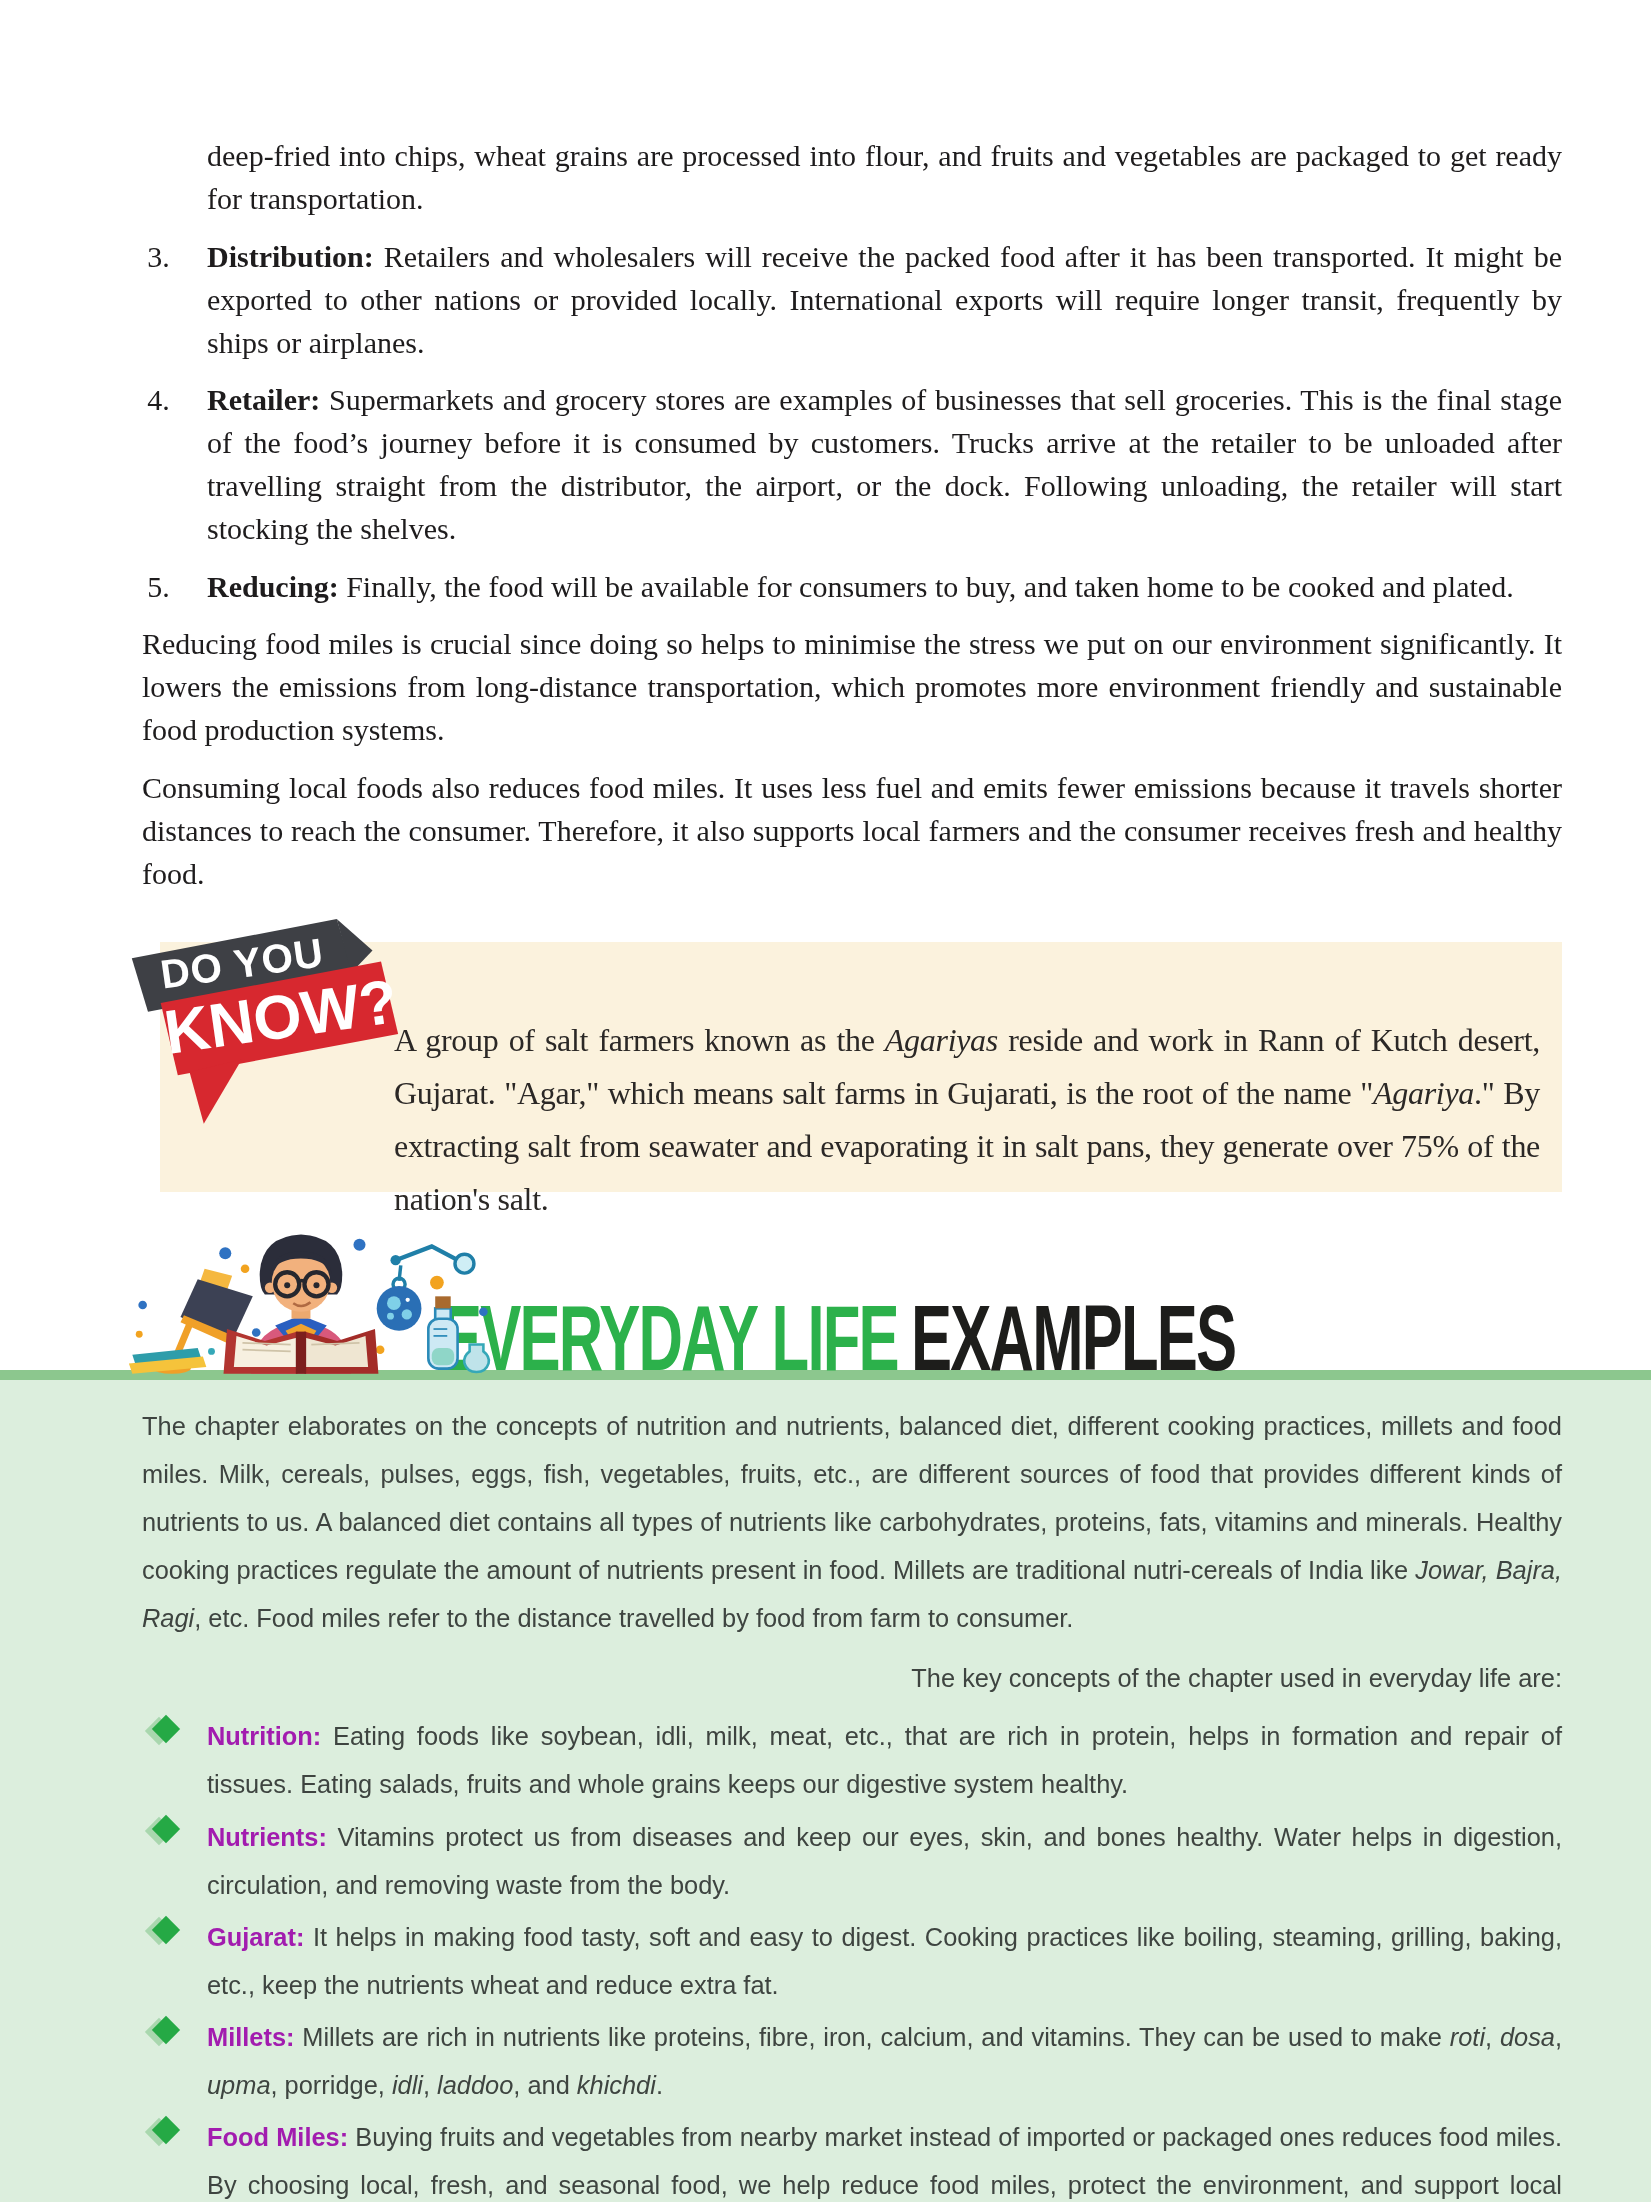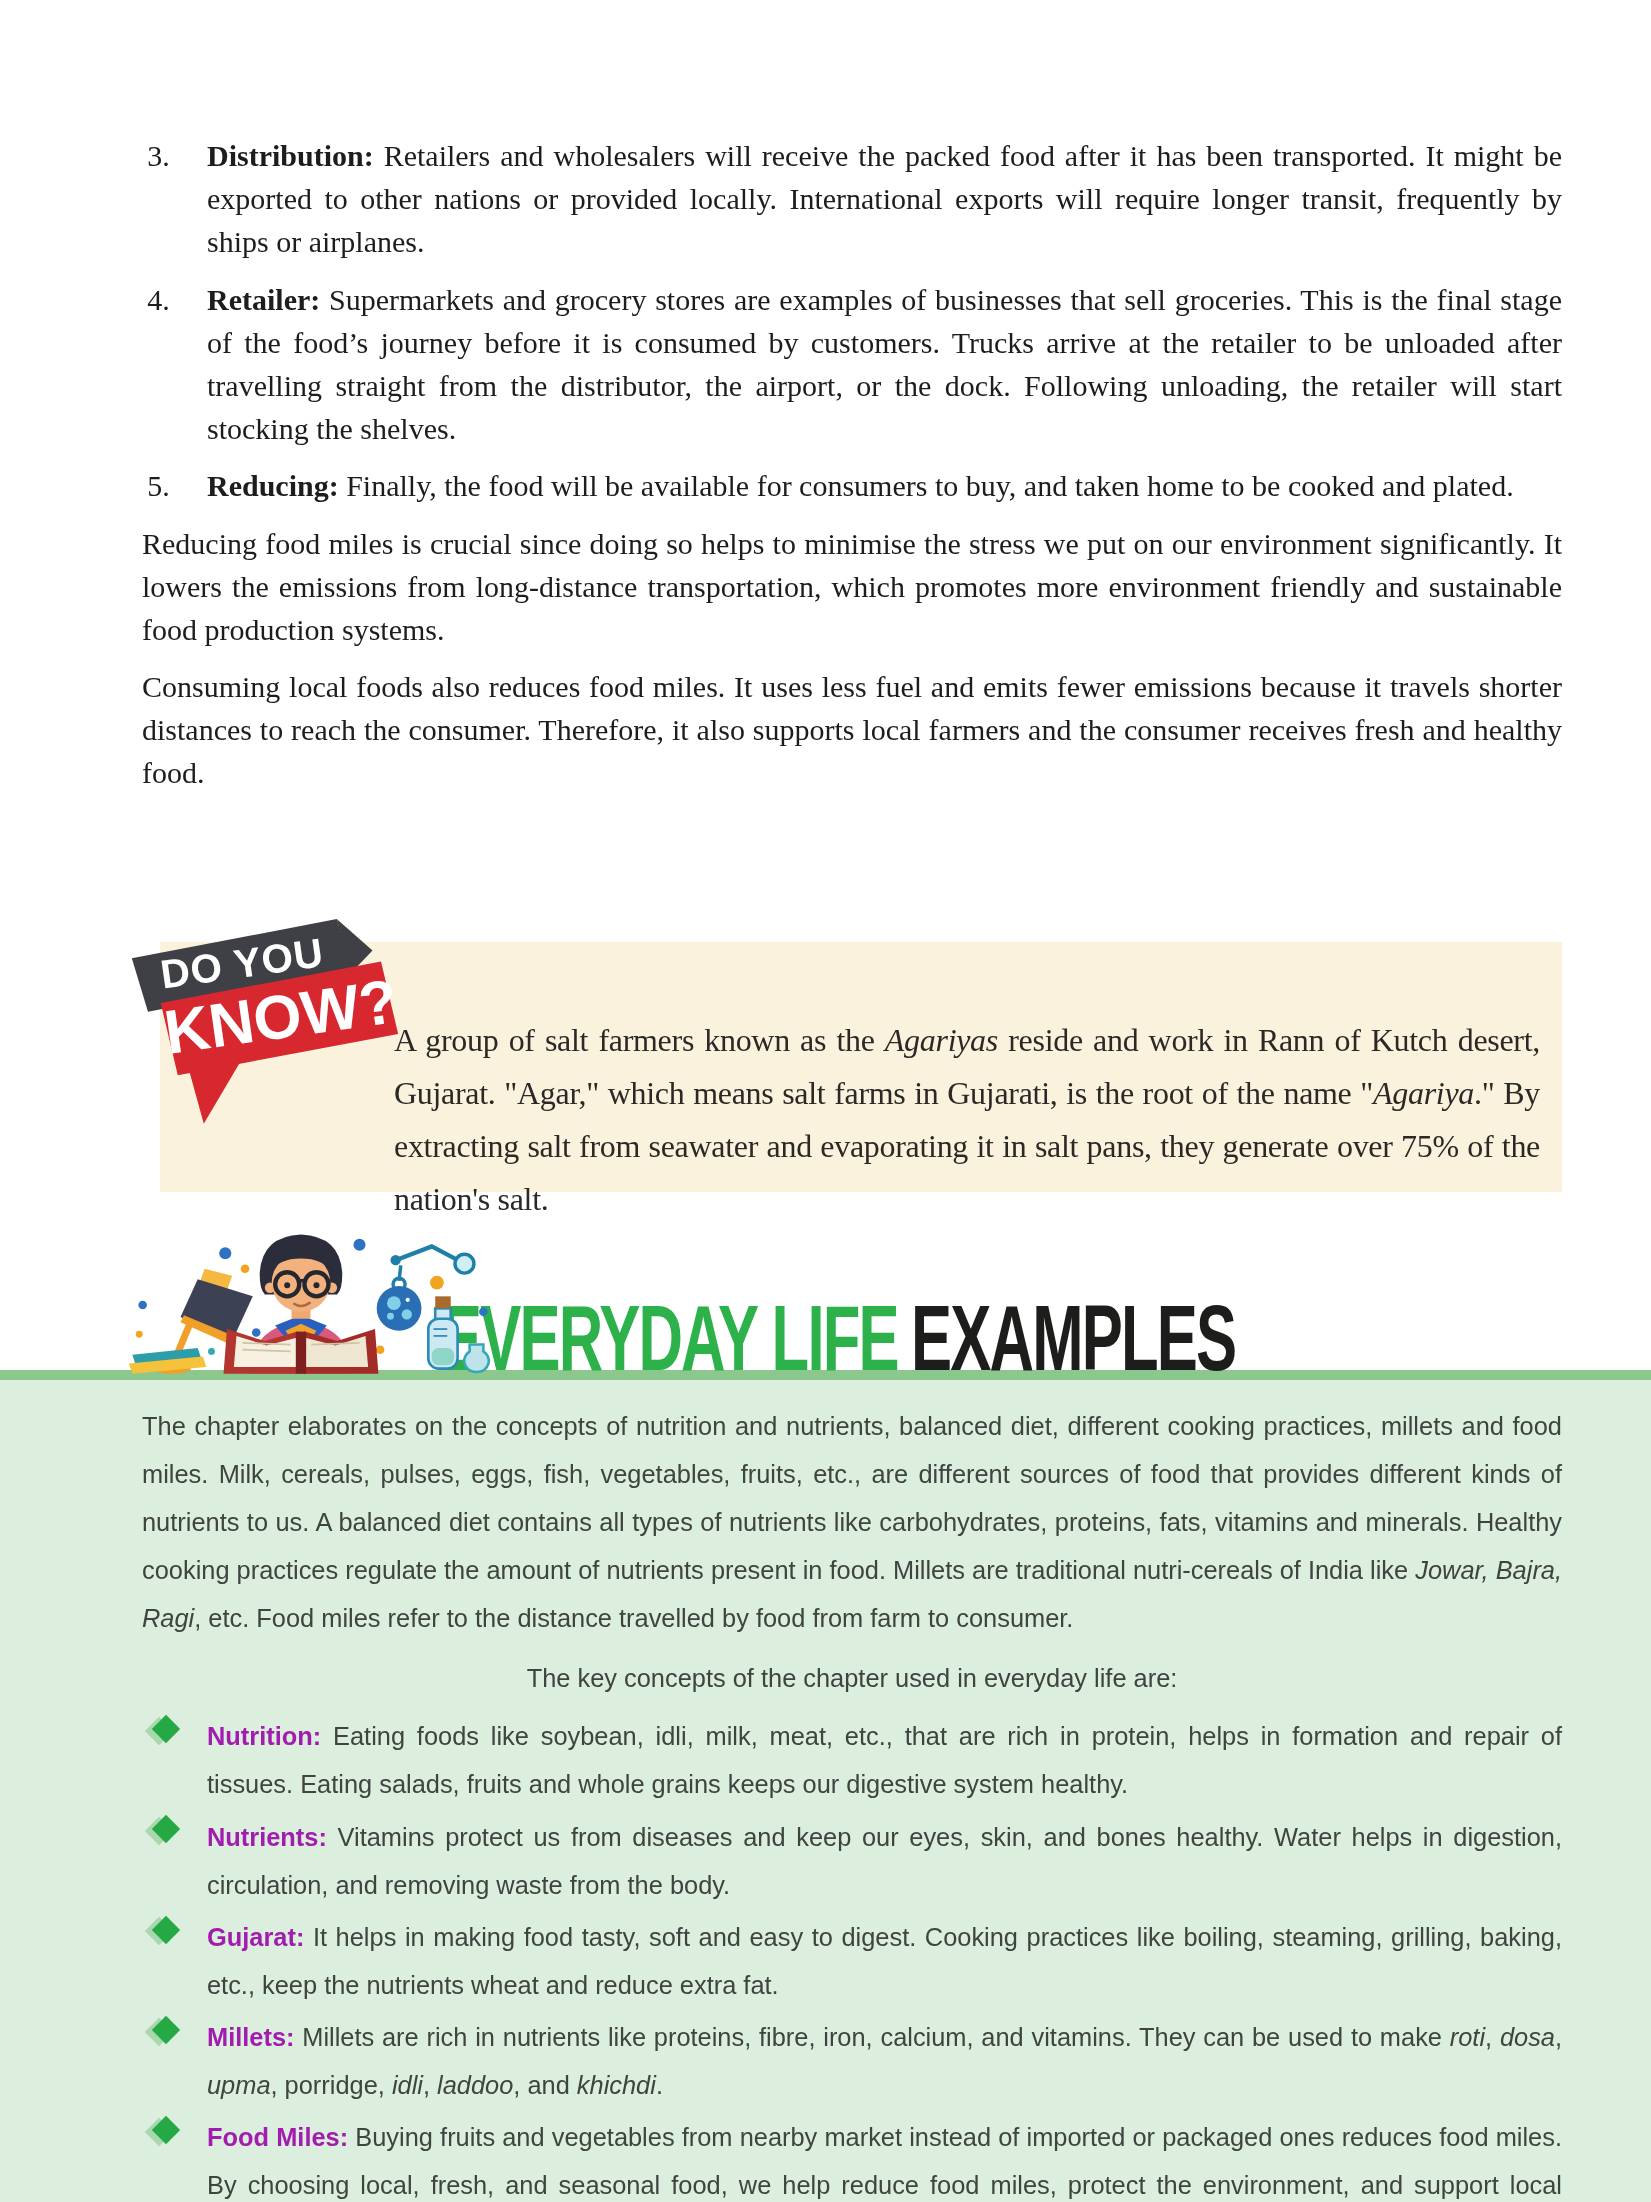--- a/index.html
+++ b/index.html
@@ -45,35 +45,36 @@
 
   
   #band{position:absolute;left:0;top:1370px;width:1651px;height:9.5px;background:#8cc78e;z-index:1;}
   #greenbg{position:absolute;left:0;top:1379px;width:1651px;height:823px;background:#dceedd;z-index:0;}
   #summary{
     position:absolute;left:142px;top:1402px;width:1420px;z-index:2;
     font-family:"Liberation Sans",sans-serif;font-size:25.4px;line-height:48px;
     color:#3e4440;text-align:justify;
   }
   #summary .intro{margin:0 0 12px 0;}
-  #summary .keyline{margin:0 0 10.3px 0;text-align:center;}
+  #summary .keyline{margin:0 0 10.3px 0;text-align:right;}
   .kitem{display:flex;margin:0 0 4.3px 0;}
   .bul{flex:0 0 65px;position:relative;height:34px;}
   .diamond-ghost,.diamond{
     position:absolute;width:20px;height:20px;transform:rotate(45deg);
   }
   .diamond-ghost{left:6.9px;top:8.6px;background:#a9d7ae;}
   .diamond{left:13.8px;top:6.9px;background:#25a945;}
   .ktext{flex:1;margin:0;text-align:justify;}
   .klabel{font-weight:bold;color:#a21caf;}
 </style>
 </head>
 <body>
 
 <div id="main">
+  <p class="cont">deep-fried into chips, wheat grains are processed into flour, and fruits and vegetables are packaged to get ready for transportation.</p>
 
   <div class="num-item">
     <span class="num-col">3.</span>
     <p class="item-text"><span class="lead-label">Distribution:</span><span> Retailers and wholesalers will receive the packed food after it has been transported. It might be exported to other nations or provided locally. International exports will require longer transit, frequently by ships or airplanes.</span></p>
   </div>
 
   <div class="num-item">
     <span class="num-col">4.</span>
     <p class="item-text"><span class="lead-label">Retailer:</span><span> Supermarkets and grocery stores are examples of businesses that sell groceries. This is the final stage of the food’s journey before it is consumed by customers. Trucks arrive at the retailer to be unloaded after travelling straight from the distributor, the airport, or the dock. Following unloading, the retailer will start stocking the shelves.</span></p>
   </div>

